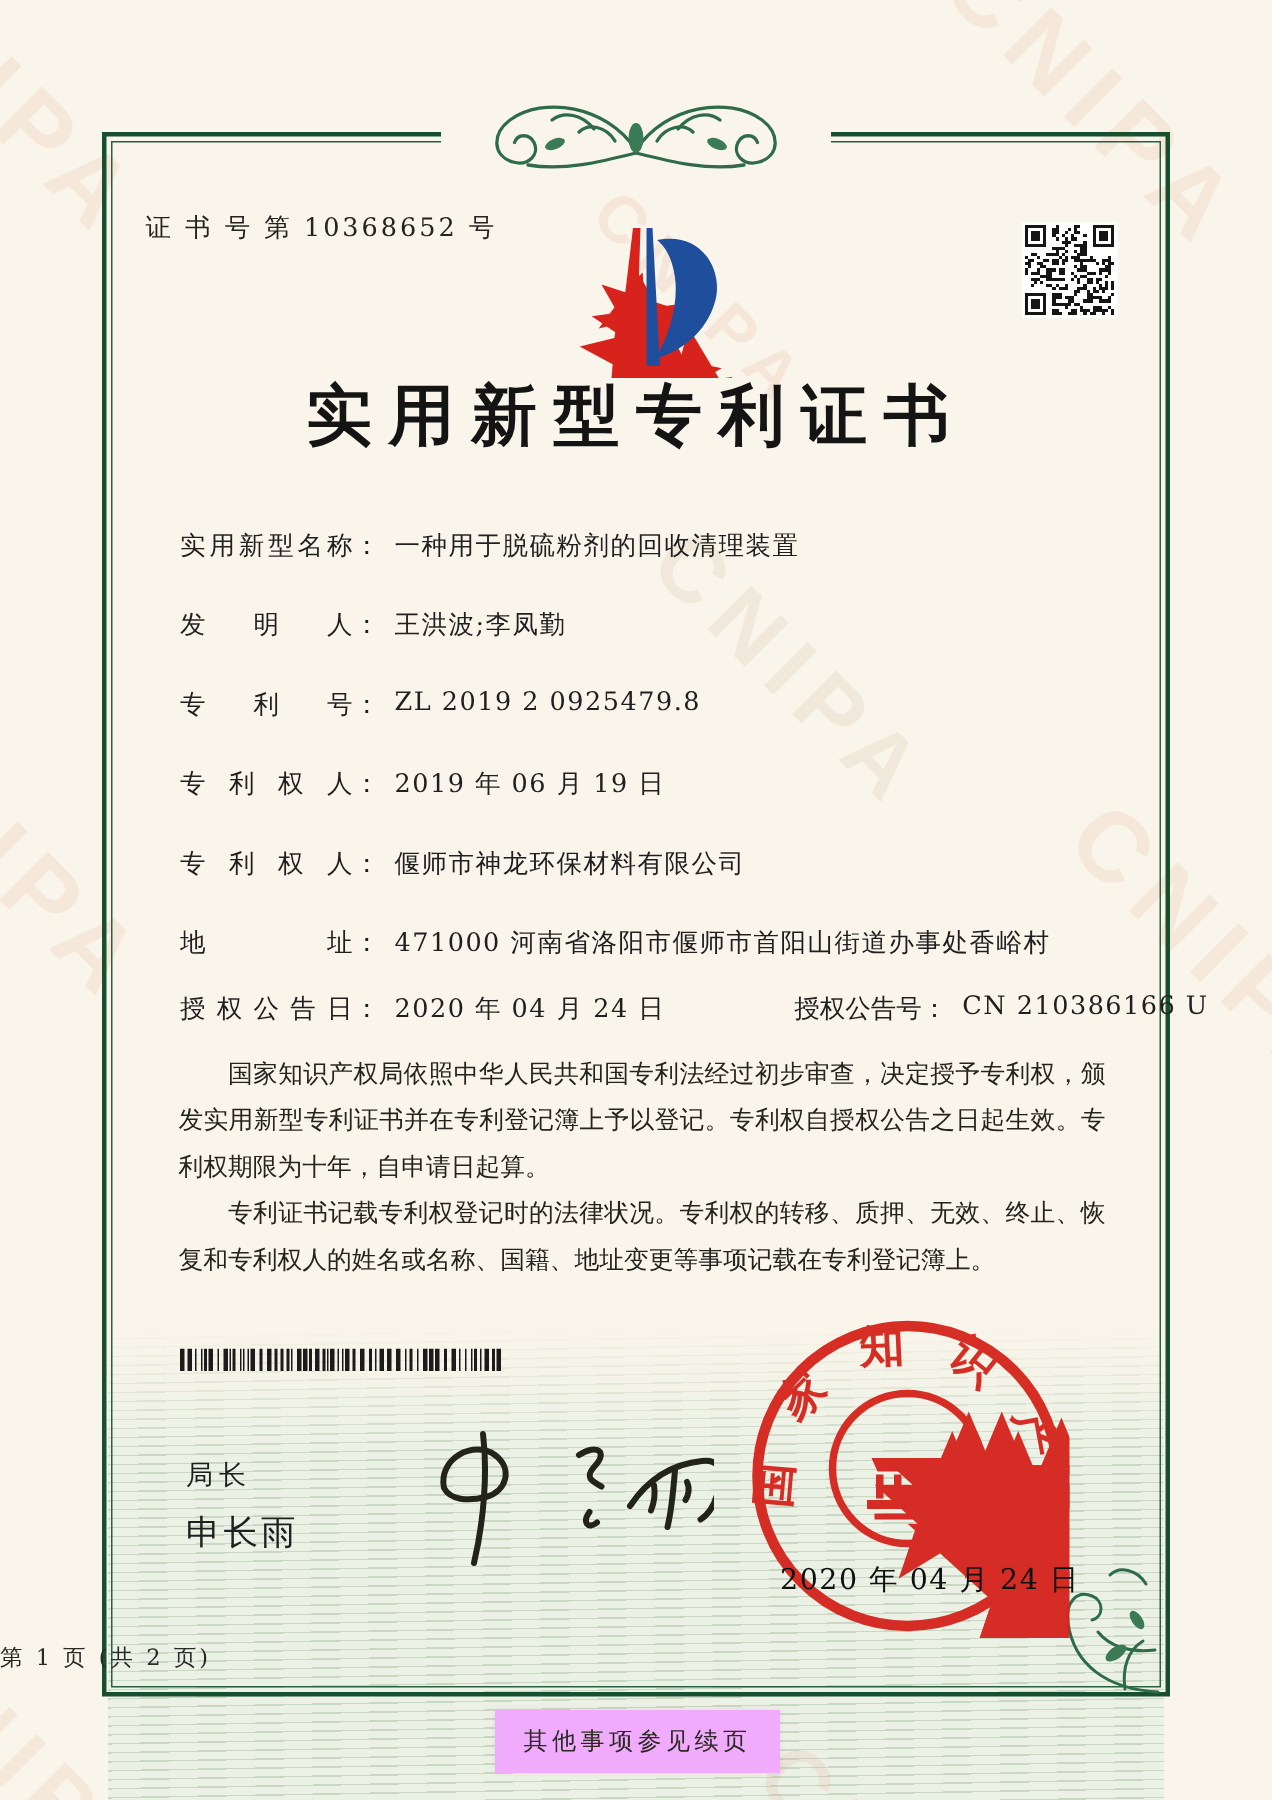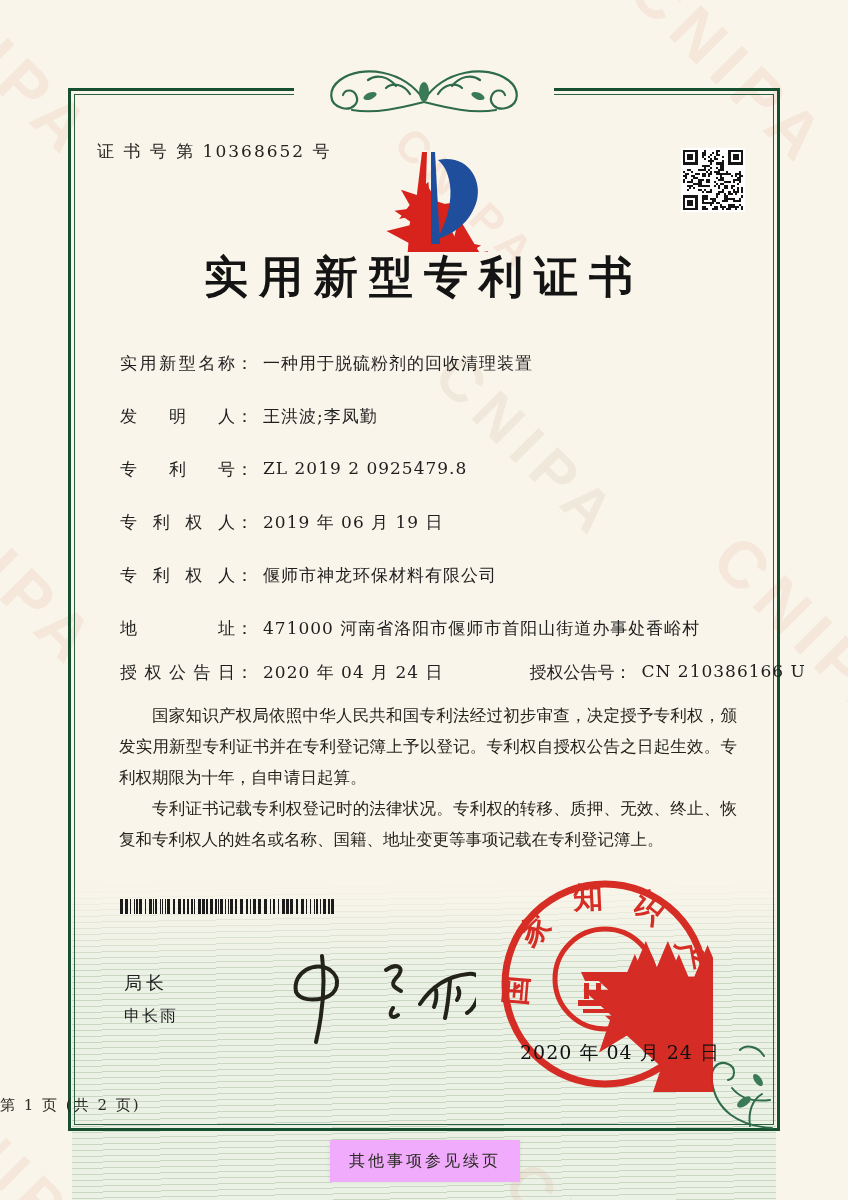--- a/index.html
+++ b/index.html
@@ -51,21 +51,21 @@
   .fcolon{margin:0 2px 0 0;}
   .fval{margin-left:8px;letter-spacing:1px;}
   .grant-group2{margin-left:86px;display:flex;}
   
   .body-paras{position:absolute;left:119px;top:700px;width:618px;z-index:3;
     font-size:16.5px;line-height:31px;color:#24241e;}
   .body-paras p{margin:0;text-indent:2em;text-align:justify;}
   
   .barcode{position:absolute;left:120px;top:899px;z-index:3;}
   .official-title{position:absolute;left:124px;top:971px;z-index:3;font-size:18px;letter-spacing:4px;}
-  .official-name{position:absolute;left:124px;top:1006px;z-index:3;font-size:16px;letter-spacing:2px;}
+  .official-name{position:absolute;left:124px;top:1006px;z-index:3;font-size:23px;letter-spacing:2px;}
   .signature{position:absolute;left:246px;top:928px;z-index:4;}
   .seal{position:absolute;left:497px;top:876px;z-index:3;opacity:.96;}
   .seal-date{position:absolute;left:520px;top:1040px;z-index:5;font-size:19px;letter-spacing:1px;color:#101010;white-space:nowrap;}
   .page-num{position:absolute;left:0;right:0;top:1096px;z-index:3;font-size:15px;letter-spacing:2px;color:#2a2a24;}
   .note-box{
     position:absolute;left:330px;top:1140px;width:190px;height:42px;z-index:4;
     background:#f0abfc;box-shadow:0 0 4px rgba(0,0,0,.08);
     display:flex;align-items:center;justify-content:center;
     font-size:16px;letter-spacing:3px;color:#2a2a22;
   }

